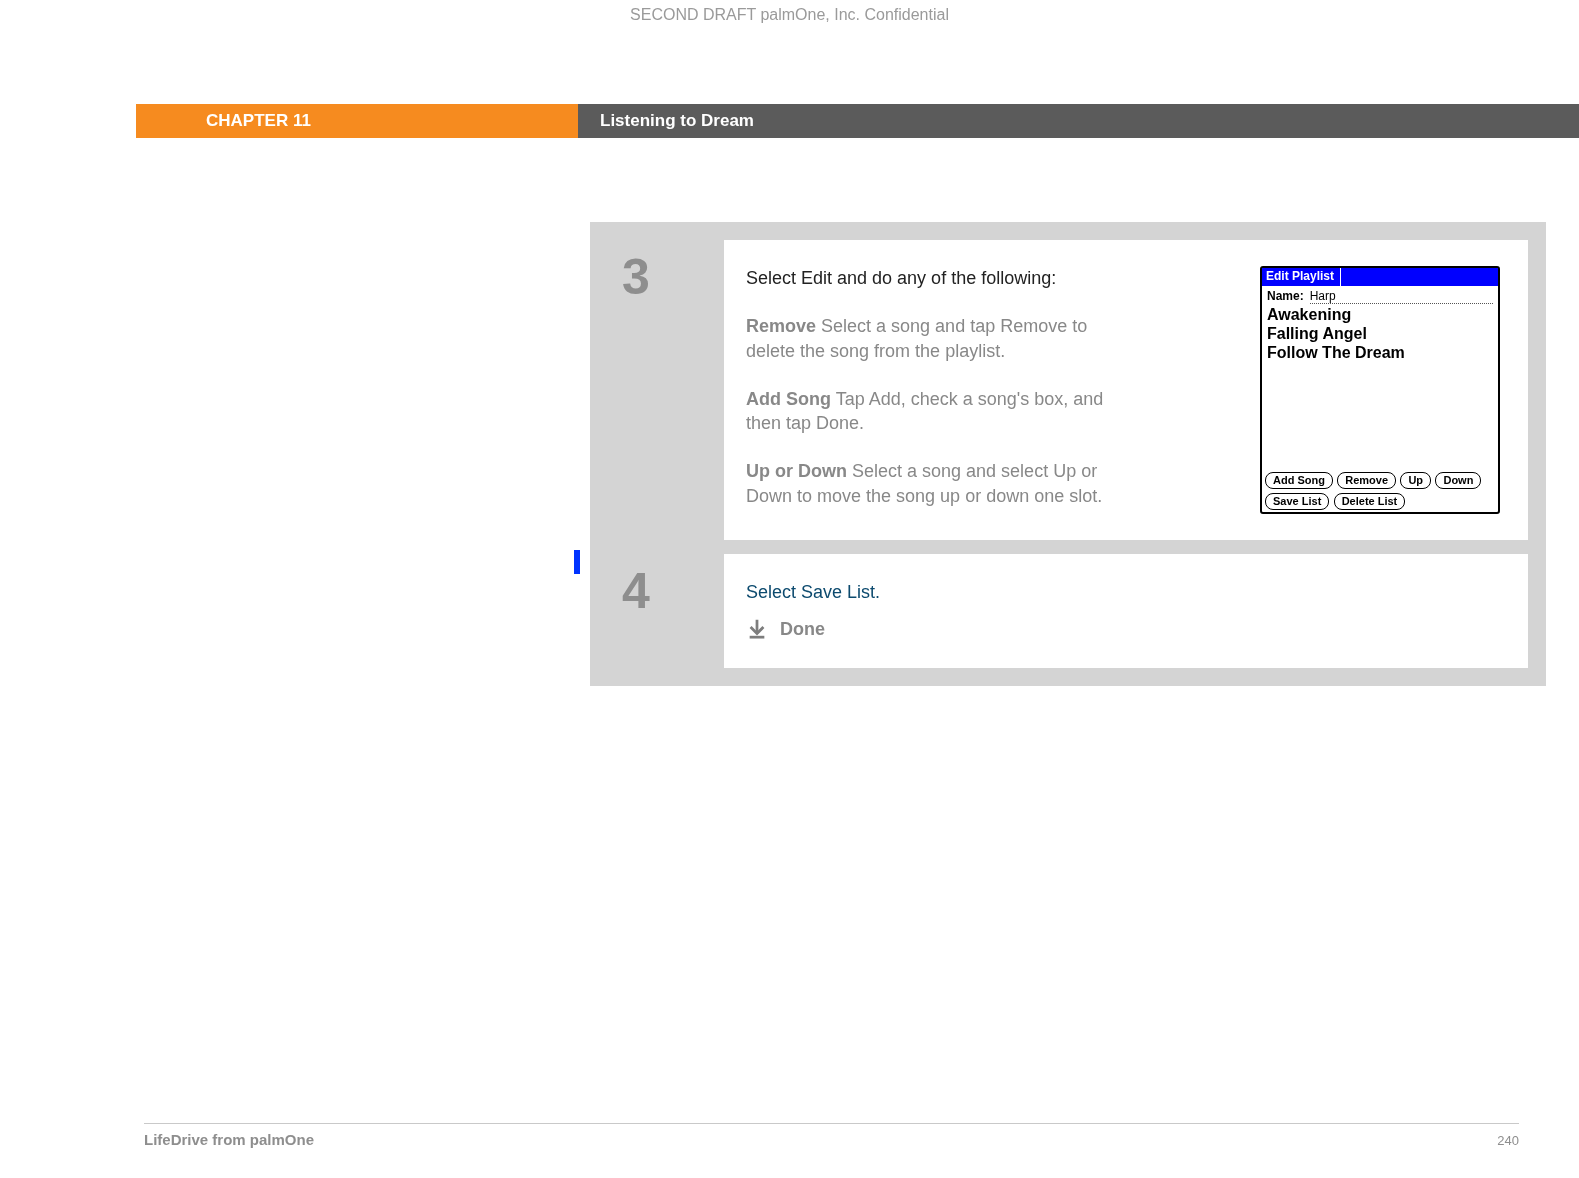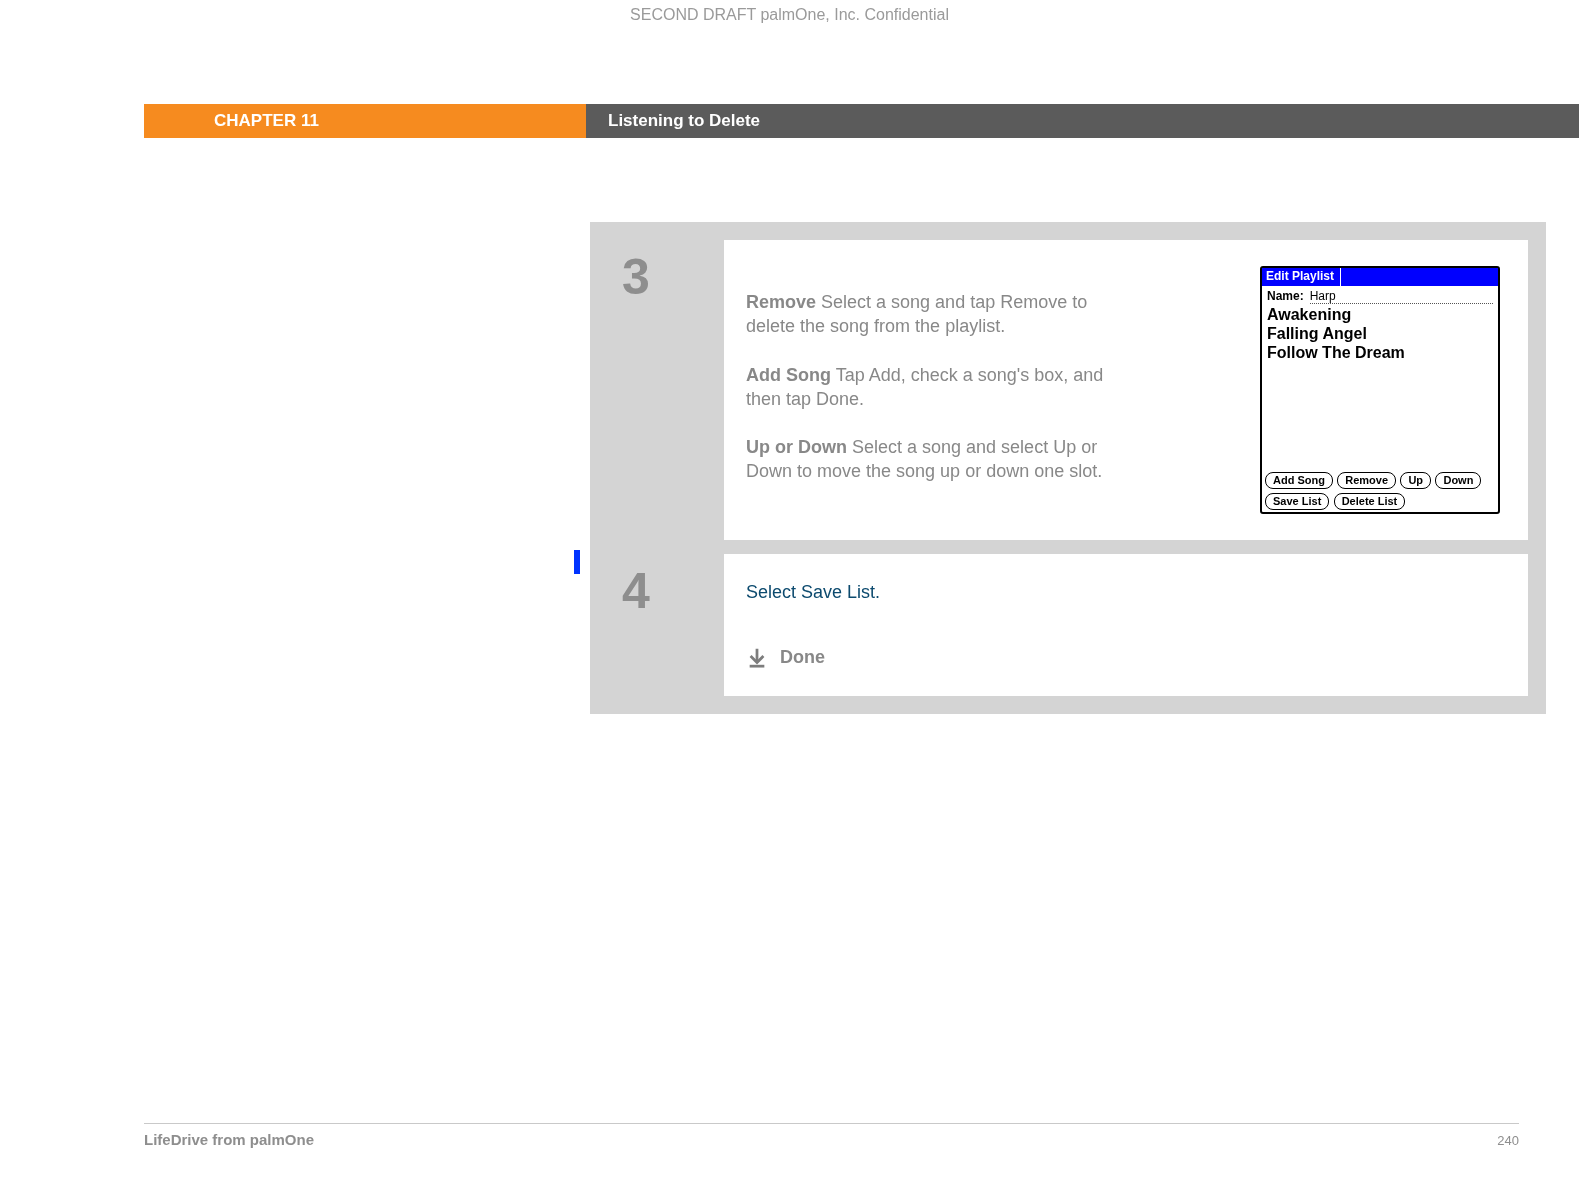--- a/index.html
+++ b/index.html
@@ -15,21 +15,21 @@
     top: 6px;
     left: 0;
     width: 100%;
     text-align: center;
     color: #9a9a9a;
     font-size: 16px;
   }
   .chapter-bar {
     position: absolute;
     top: 104px;
-    left: 144px;
+    left: 136px;
     right: 0;
     height: 34px;
     display: flex;
   }
   .chapter-left {
     background: #f68b1f;
     width: 442px;
     color: #ffffff;
     font-weight: bold;
     font-size: 17px;
@@ -87,21 +87,21 @@
     width: 370px;
     font-size: 18px;
     color: #333;
     line-height: 1.35;
   }
   .intro-line { color: #222; }
   .opt { margin-top: 24px; }
   .opt .opt-title { font-weight: bold; color: #888; }
   .opt .opt-body { color: #888; }
   .step4-text { color: #0c4a6e; font-size: 18px; }
-  .done-row { margin-top: 41px; display: flex; align-items: center; }
+  .done-row { margin-top: 13px; display: flex; align-items: flex-start; }
   .done-icon {
     width: 22px; height: 22px; margin-right: 12px;
     color: #7d7d7d;
   }
   .done-label { font-weight: bold; color: #888; font-size: 18px; }
 
   
   .embed {
     width: 240px;
     margin-left: auto;
@@ -179,31 +179,32 @@
     font-size: 13px;
   }
 </style>
 </head>
 <body>
 
 <div class="draft-header">SECOND DRAFT palmOne, Inc.  Confidential</div>
 
 <div class="chapter-bar">
   <div class="chapter-left">CHAPTER 11</div>
-  <div class="chapter-right">Listening to Delete</div>
+  <div class="chapter-right">Listening to Dream</div>
 </div>
 
 <div class="change-bar"></div>
 
 <div class="steps-wrap">
 
   <div class="step">
     <div class="step-num-col">3</div>
     <div class="step-body">
       <div class="step-text">
+        <div class="intro-line">Select Edit and do any of the following:</div>
         <div class="opt">
           <span class="opt-title">Remove</span><span class="opt-body">   Select a song and tap Remove to delete the song from the playlist.</span>
         </div>
         <div class="opt">
           <span class="opt-title">Add Song</span><span class="opt-body">    Tap Add, check a song's box, and then tap Done.</span>
         </div>
         <div class="opt">
           <span class="opt-title">Up or Down</span><span class="opt-body">   Select a song and select Up or Down to move the song up or down one slot.</span>
         </div>
       </div>

